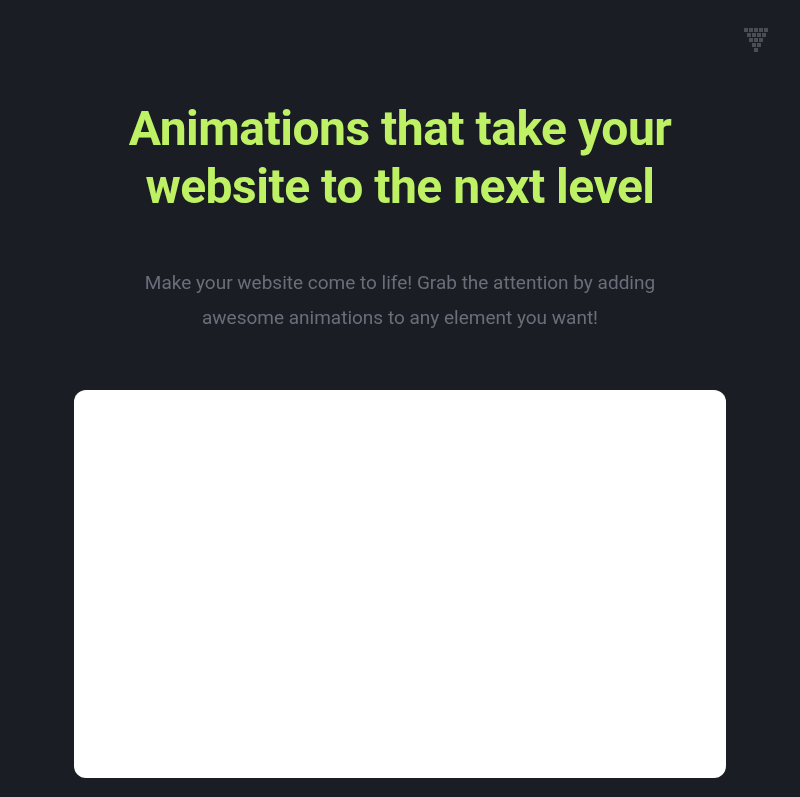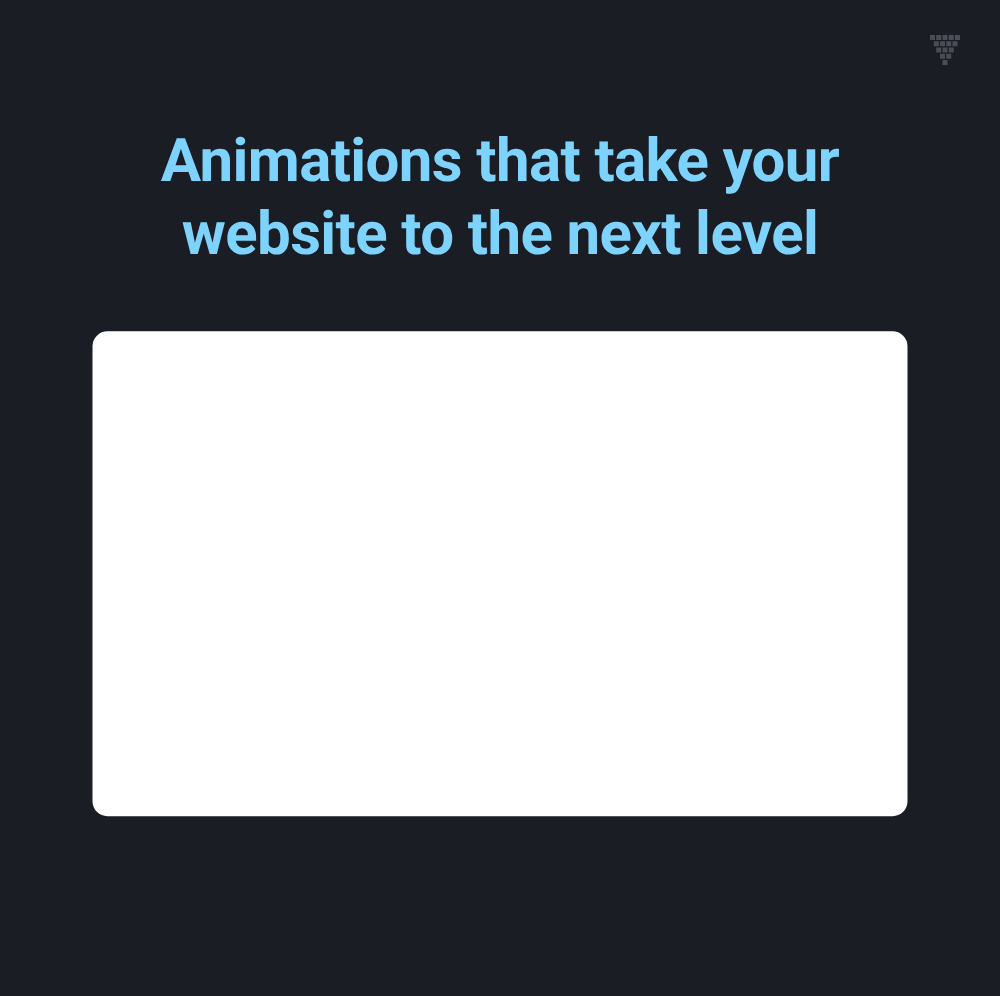--- a/index.html
+++ b/index.html
@@ -25,21 +25,21 @@
       height: 26px;
       color: #4a4d56;
     }
     
     .container {
       padding: 100px 74px 0 74px;
       text-align: center;
     }
     
     .heading {
-      color: #7dd3fc;
+      color: #bef264;
       font-size: 48px;
       font-weight: 700;
       line-height: 1.2;
       letter-spacing: -0.5px;
       margin-bottom: 50px;
     }
     
     .subheading {
       color: #6b6e7a;
       font-size: 19px;
@@ -74,14 +74,15 @@
     <rect x="10" y="10" width="4" height="4"></rect>
     <rect x="15" y="10" width="4" height="4"></rect>
     <rect x="8" y="15" width="4" height="4"></rect>
     <rect x="13" y="15" width="4" height="4"></rect>
     <rect x="10" y="20" width="4" height="4"></rect>
   </svg>
 </div>
 
 <div class="container">
   <h1 class="heading">Animations that take your website to the next level</h1>
+  <p class="subheading">Make your website come to life! Grab the attention by adding awesome animations to any element you want!</p>
   <div class="card"></div>
 </div>
 
 </body></html>

